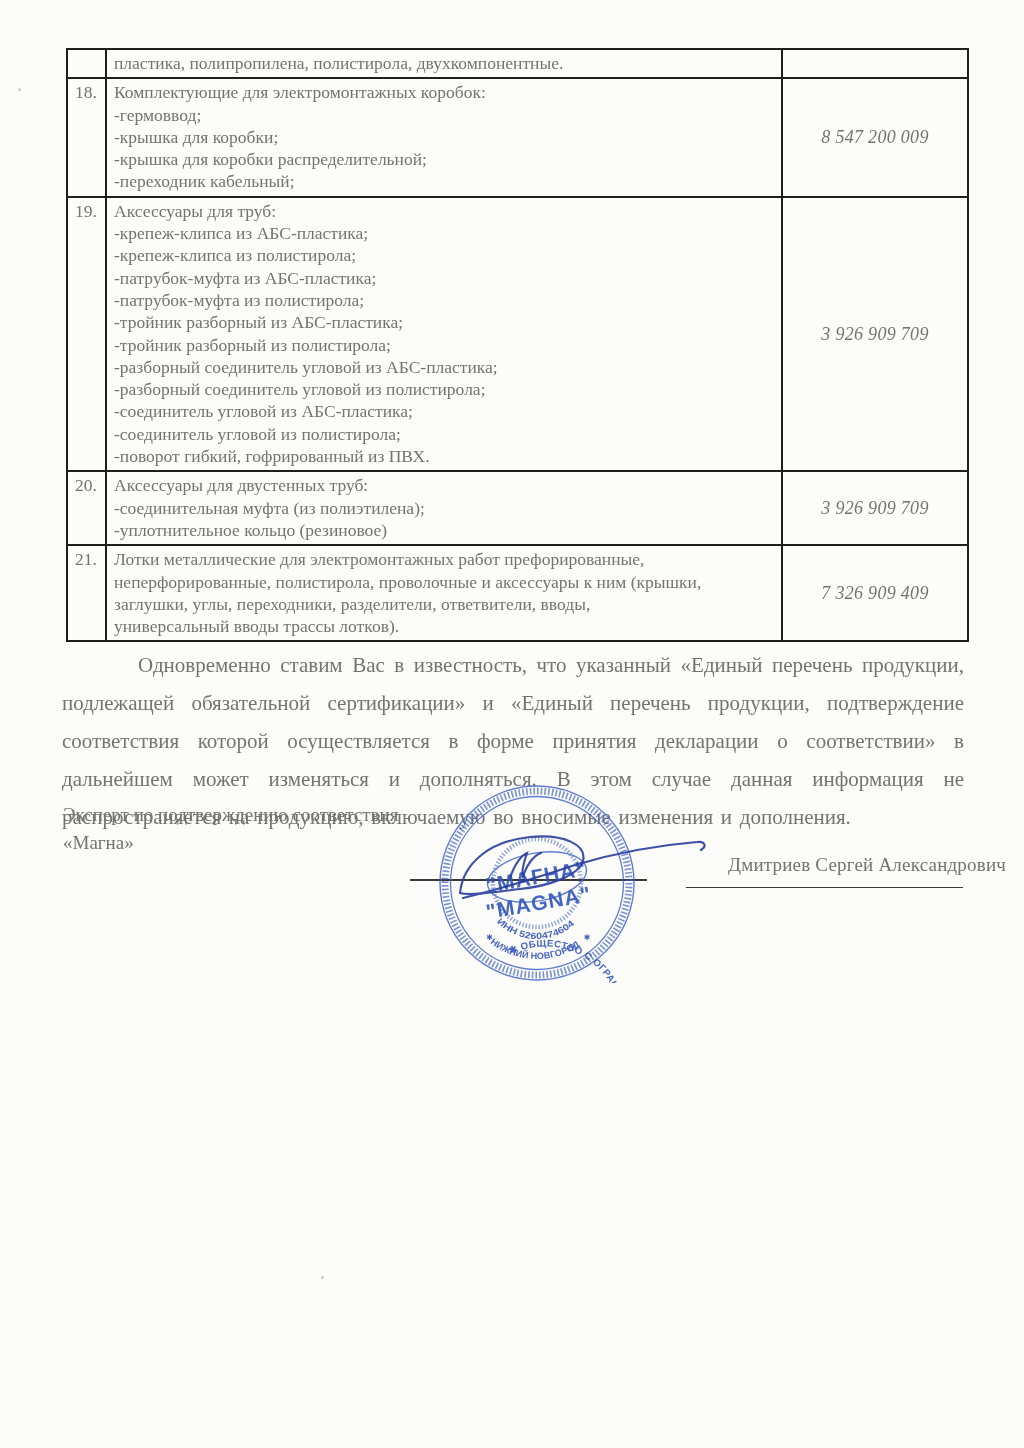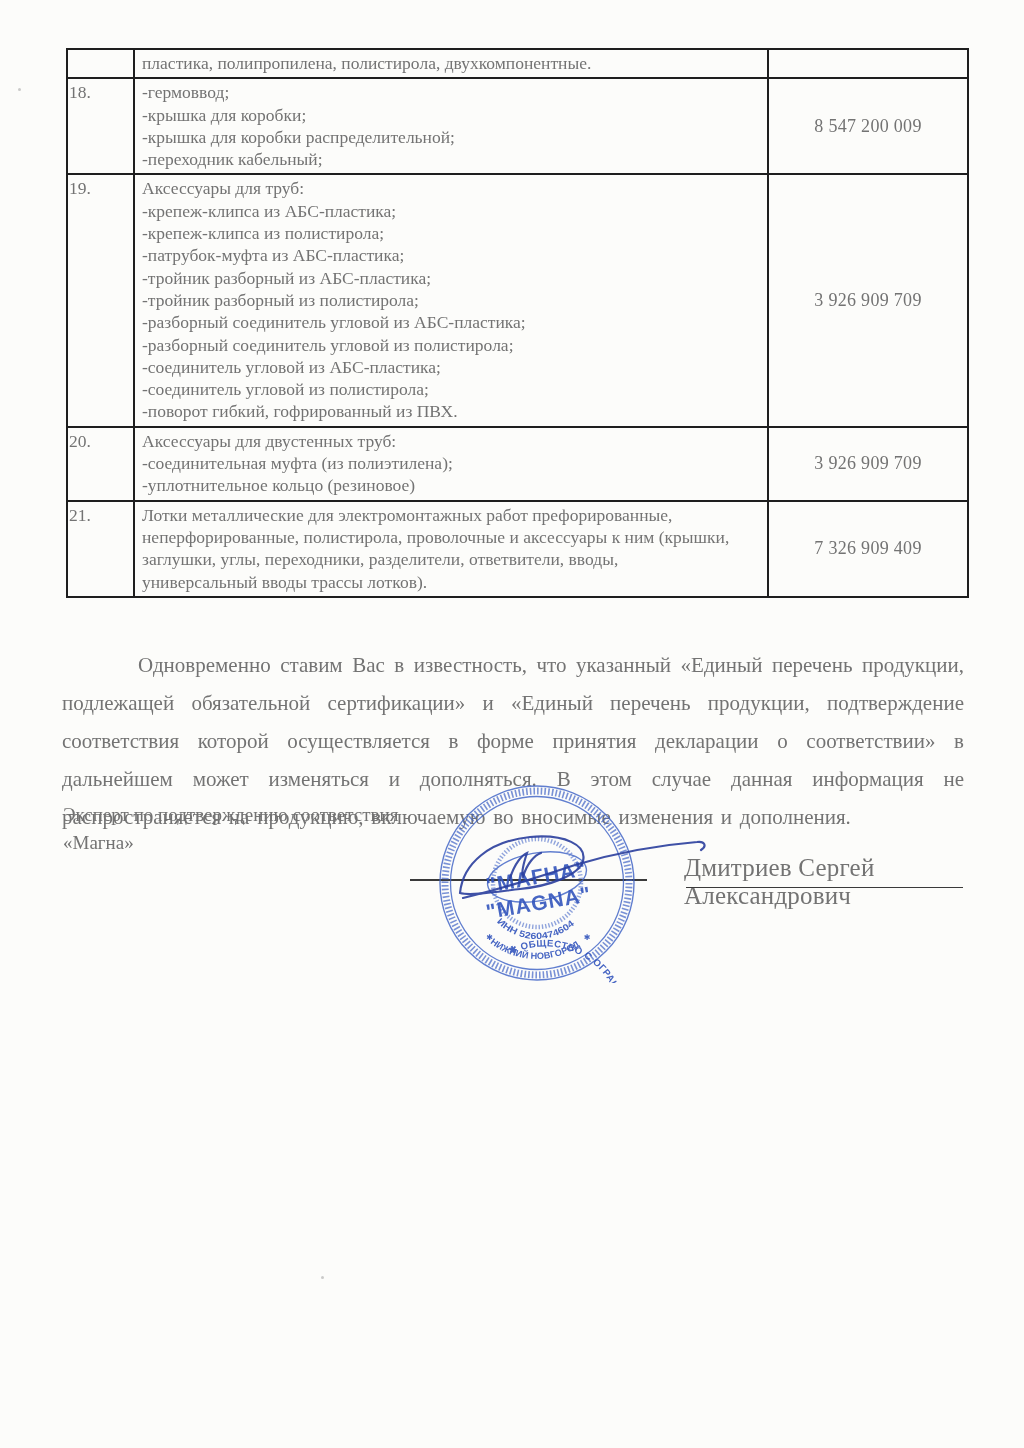--- a/index.html
+++ b/index.html
@@ -4,36 +4,36 @@
 <style>
   html,body{margin:0;padding:0;background:#e8e8e8;}
   .page{position:relative;width:1024px;height:1448px;background:#fcfcfa;margin:0 auto;
         font-family:"Liberation Serif", serif;color:#737373;overflow:hidden;}
 
   
   .ptable{position:absolute;left:66px;top:48px;width:899px;border:2px solid #1e1e1e;}
   .trow{display:flex;align-items:stretch;}
   .trow + .trow{border-top:2px solid #1e1e1e;}
   .cell{box-sizing:border-box;}
-  .cell.num{width:67px;border-right:2px solid #1e1e1e;font-size:17.5px;
-            padding:2px 2px 2px 1px;line-height:22.3px;}
+  .cell.num{width:39px;border-right:2px solid #1e1e1e;font-size:17.5px;
+            padding:2px 2px 2px 7px;line-height:22.3px;}
   .cell.desc{flex:1;border-right:2px solid #1e1e1e;font-size:17.5px;
              padding:2px 6px 3px 7px;line-height:22.3px;}
-  .cell.code{width:198px;display:flex;align-items:center;justify-content:center;
-             font-size:18px;letter-spacing:.3px;}
+  .cell.code{width:184px;display:flex;align-items:center;justify-content:center;
+             font-size:18px;letter-spacing:.3px;font-style:italic;}
   .pline{white-space:nowrap;}
 
   
   .notice{position:absolute;left:62px;top:646px;width:902px;font-size:21px;
           line-height:38px;text-align:justify;text-indent:76px;word-spacing:2.5px;}
   .expert{position:absolute;left:63px;top:801px;font-size:19px;line-height:27.5px;}
   .sigline{position:absolute;height:0;border-top:2px solid #3a3a3a;}
   .sigline.left{left:410px;top:879px;width:237px;}
   .sigline.right{left:686px;top:887px;width:277px;border-top-width:1.5px;}
-  .signame{position:absolute;left:684px;top:854px;font-size:25px;letter-spacing:.2px;}
+  .signame{position:absolute;left:728px;top:854px;font-size:19px;letter-spacing:.2px;}
 
   
   .stamp-svg{position:absolute;left:437px;top:783px;width:200px;height:200px;z-index:5;}
   .sign-svg{position:absolute;left:415px;top:793px;width:300px;height:170px;z-index:6;
             pointer-events:none;}
   .speck{position:absolute;border-radius:50%;background:#8d8d8d;opacity:.45;}
 </style>
 </head>
 <body>
 
@@ -43,34 +43,36 @@
     <div class="trow">
       <div class="cell num"></div>
       <div class="cell desc">
           <div class="pline">пластика, полипропилена, полистирола, двухкомпонентные.</div>
         </div>
       <div class="cell code"></div>
     </div>
     <div class="trow">
       <div class="cell num">18.</div>
       <div class="cell desc">
+          <div class="pline">Комплектующие для электромонтажных коробок:</div>
           <div class="pline">-гермоввод;</div>
           <div class="pline">-крышка для коробки;</div>
           <div class="pline">-крышка для коробки распределительной;</div>
           <div class="pline">-переходник кабельный;</div>
         </div>
       <div class="cell code">8 547 200 009</div>
     </div>
     <div class="trow">
       <div class="cell num">19.</div>
       <div class="cell desc">
           <div class="pline">Аксессуары для труб:</div>
           <div class="pline">-крепеж-клипса из АБС-пластика;</div>
           <div class="pline">-крепеж-клипса из полистирола;</div>
           <div class="pline">-патрубок-муфта из АБС-пластика;</div>
+          <div class="pline">-патрубок-муфта из полистирола;</div>
           <div class="pline">-тройник разборный из АБС-пластика;</div>
           <div class="pline">-тройник разборный из полистирола;</div>
           <div class="pline">-разборный соединитель угловой из АБС-пластика;</div>
           <div class="pline">-разборный соединитель угловой из полистирола;</div>
           <div class="pline">-соединитель угловой из АБС-пластика;</div>
           <div class="pline">-соединитель угловой из полистирола;</div>
           <div class="pline">-поворот гибкий, гофрированный из ПВХ.</div>
         </div>
       <div class="cell code">3 926 909 709</div>
     </div>

